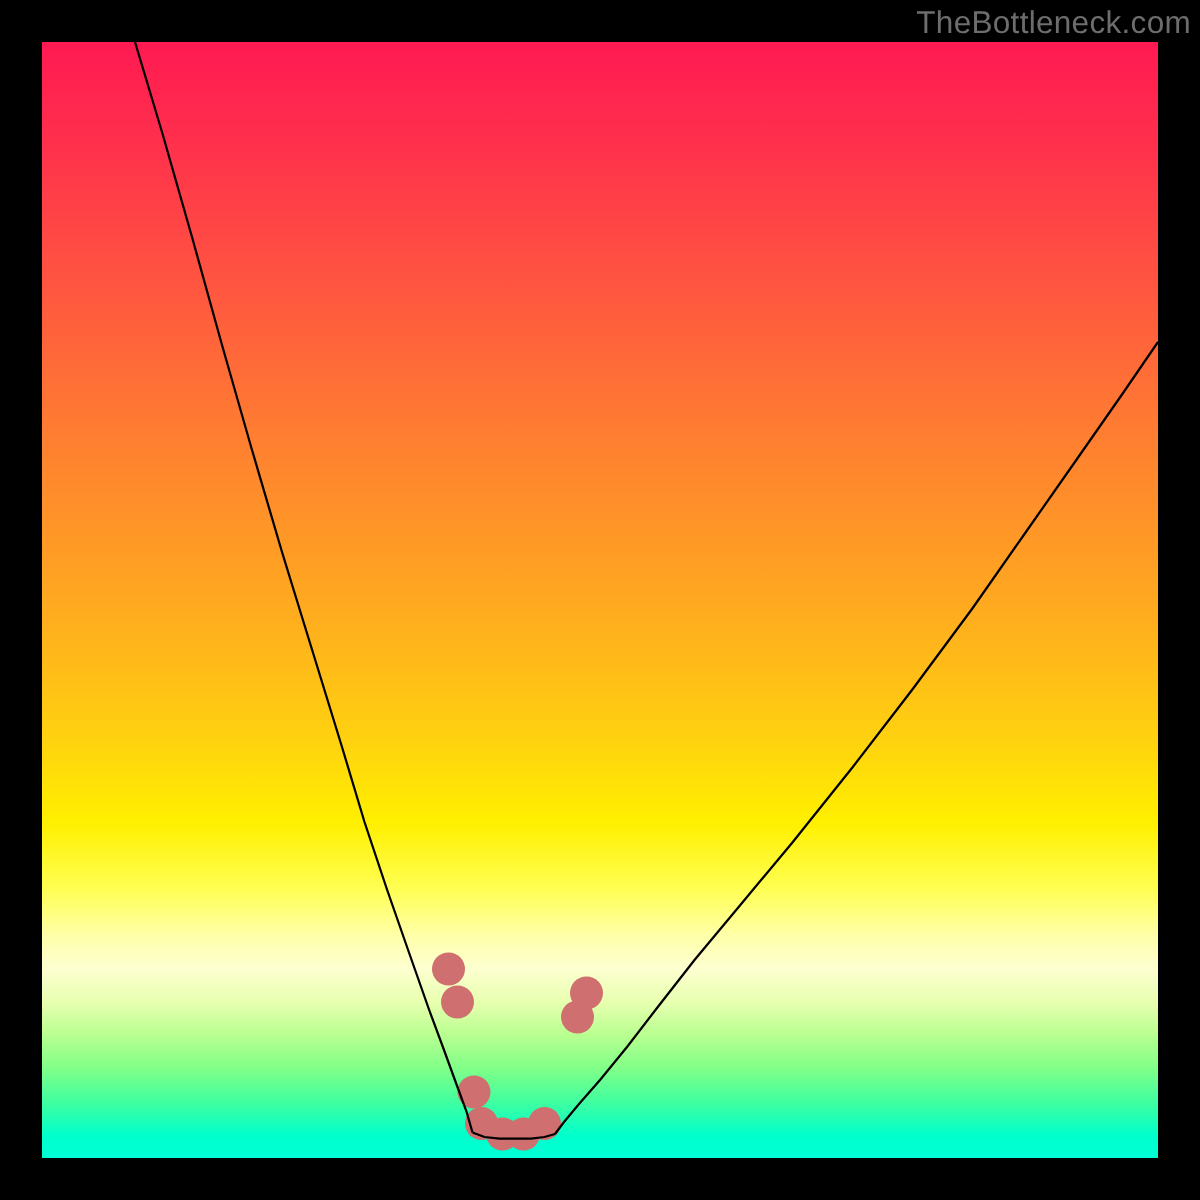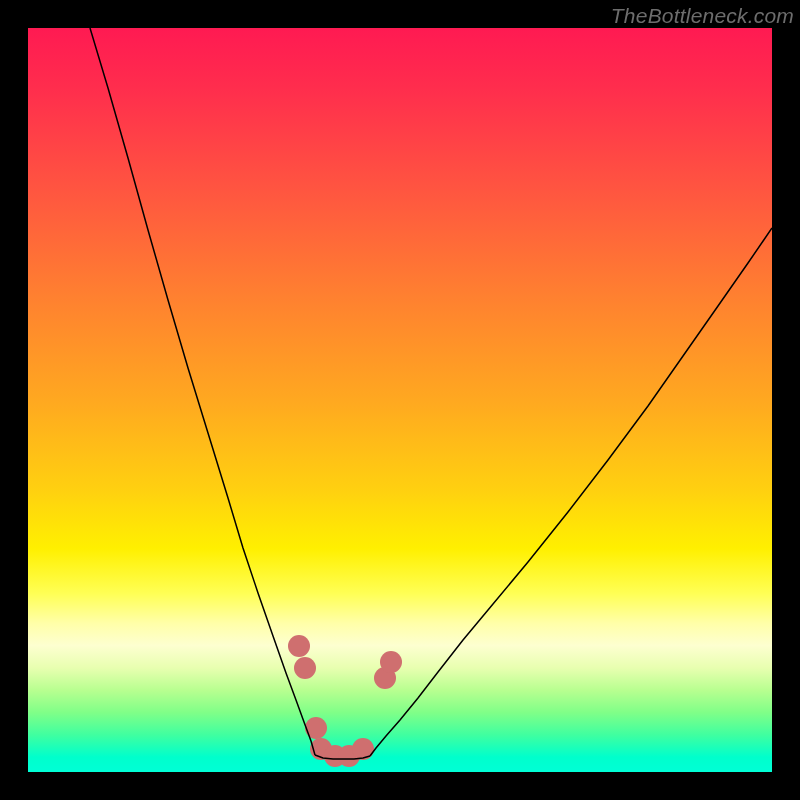--- a/index.html
+++ b/index.html
@@ -2,21 +2,20 @@
 <html><head>
 <meta charset="utf-8">
 <style>
   * { margin: 0; padding: 0; box-sizing: border-box; }
   html, body { width: 800px; height: 800px; overflow: hidden; background: #000; font-family: Arial, sans-serif; }
   .frame {
     position: absolute;
     left: 0; top: 0;
     width: 800px; height: 596px;
     background: #000;
-    font-style: italic;
   }
   .plot {
     position: absolute;
     left: 28px;
     top: 28px;
     width: 744px;
     height: 744px;
     overflow: hidden;
   }
   .gradient {

